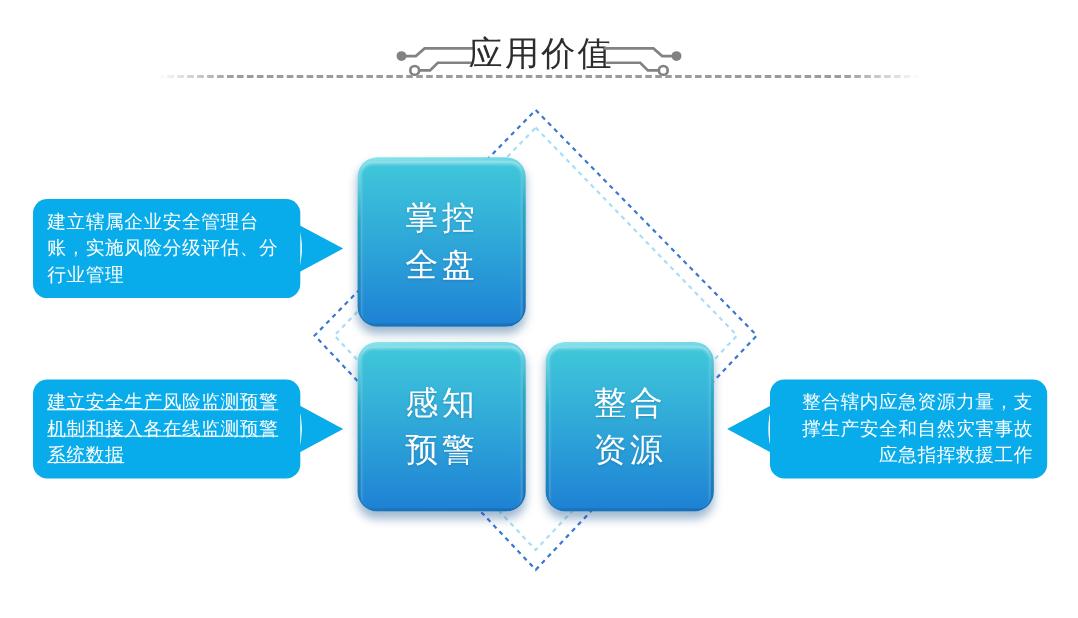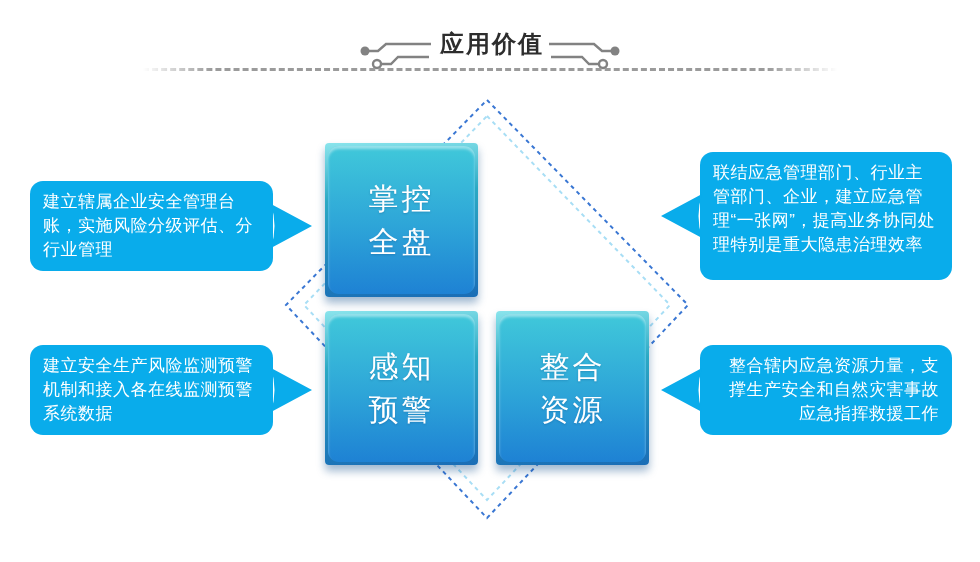--- a/index.html
+++ b/index.html
@@ -4,36 +4,36 @@
 <style>
   html,body{margin:0;padding:0;background:#fff;}
   .stage{
     position:relative;width:980px;height:562px;background:#ffffff;overflow:hidden;
     font-family:"Liberation Sans","DejaVu Sans",sans-serif;
   }
   
   .header{position:absolute;left:0;top:28px;width:980px;height:42px;}
   .title{
     position:absolute;left:4px;right:0;top:0;text-align:center;
-    font-size:24px;font-weight:bold;color:#2d2d2d;letter-spacing:2px;
+    font-size:31px;font-weight:normal;color:#2d2d2d;letter-spacing:2px;
   }
   .ornament{position:absolute;top:6px;width:78px;height:40px;}
   .ornament.left{left:353px;}
   .ornament.right{left:549px;transform:scaleX(-1);}
   .divider{
     position:absolute;left:143px;top:68px;width:694px;height:0;
     border-top:3px dashed #9b9b9b;
     -webkit-mask-image:linear-gradient(90deg,transparent,#000 10%,#000 90%,transparent);
     mask-image:linear-gradient(90deg,transparent,#000 10%,#000 90%,transparent);
   }
   
   .diamond-layer{position:absolute;left:276px;top:90px;width:422px;height:438px;z-index:1;}
   
   .tile{
-    position:absolute;width:153px;height:154px;border-radius:4px;padding:3px;
+    position:absolute;width:153px;height:154px;border-radius:18px;padding:3px;
     box-sizing:border-box;z-index:2;
     background:linear-gradient(175deg,#8ae4ec 0%,#2ba9c4 35%,#1a6db6 100%);
     box-shadow:0 6px 9px rgba(21,80,140,.4);
   }
   .tile-inner{
     width:100%;height:100%;border-radius:11px;
     background:linear-gradient(180deg,#40c8da 0%,#2da4d8 55%,#1e82d4 100%);
     box-shadow:inset 0 3px 3px rgba(255,255,255,.45);
     display:flex;align-items:center;justify-content:center;
   }
@@ -49,21 +49,21 @@
   
   .callout{
     position:absolute;box-sizing:border-box;z-index:3;
     background:#09aceb;border-radius:13px;color:#fff;
     font-size:17px;line-height:1.42;padding:9px 13px;letter-spacing:.5px;
   }
   .callout .pointer{position:absolute;top:50%;width:41px;height:46px;margin-top:-23px;}
   .callout.side-left .pointer{right:-39px;}
   .callout.side-right .pointer{left:-39px;transform:scaleX(-1);}
   .co-lt{left:30px;top:161px;width:243px;min-height:83px;margin-top:20px;}
-  .co-lb{left:30px;top:345px;width:243px;min-height:86px;}
+  .co-lb{left:30px;top:345px;width:243px;min-height:86px;text-decoration:underline;}
   .co-rt{left:700px;top:152px;width:252px;min-height:128px;}
   .co-rb{left:700px;top:345px;width:252px;min-height:86px;text-align:right;}
 </style>
 </head>
 <body>
 
 <div class="stage">
 
   <div class="header">
     <svg class="ornament left" viewBox="0 0 78 40" xmlns="http://www.w3.org/2000/svg">
@@ -113,26 +113,20 @@
     </svg>
   </div>
 
   <div class="callout side-left co-lb">
     <span>建立安全生产风险监测预警机制和接入各在线监测预警系统数据</span>
     <svg class="pointer" viewBox="0 0 41 46" xmlns="http://www.w3.org/2000/svg">
       <path d="M0,1 L41,23 L0,45 Q7,23 0,1 Z" fill="#09aceb"></path>
     </svg>
   </div>
 
-  <div class="callout side-right co-rt">
-    <span>联结应急管理部门、行业主管部门、企业，建立应急管理“一张网”，提高业务协同处理特别是重大隐患治理效率</span>
-    <svg class="pointer" viewBox="0 0 41 46" xmlns="http://www.w3.org/2000/svg">
-      <path d="M0,1 L41,23 L0,45 Q7,23 0,1 Z" fill="#09aceb"></path>
-    </svg>
-  </div>
 
   <div class="callout side-right co-rb">
     <span>整合辖内应急资源力量，支撑生产安全和自然灾害事故应急指挥救援工作</span>
     <svg class="pointer" viewBox="0 0 41 46" xmlns="http://www.w3.org/2000/svg">
       <path d="M0,1 L41,23 L0,45 Q7,23 0,1 Z" fill="#09aceb"></path>
     </svg>
   </div>
 
 </div>
 

